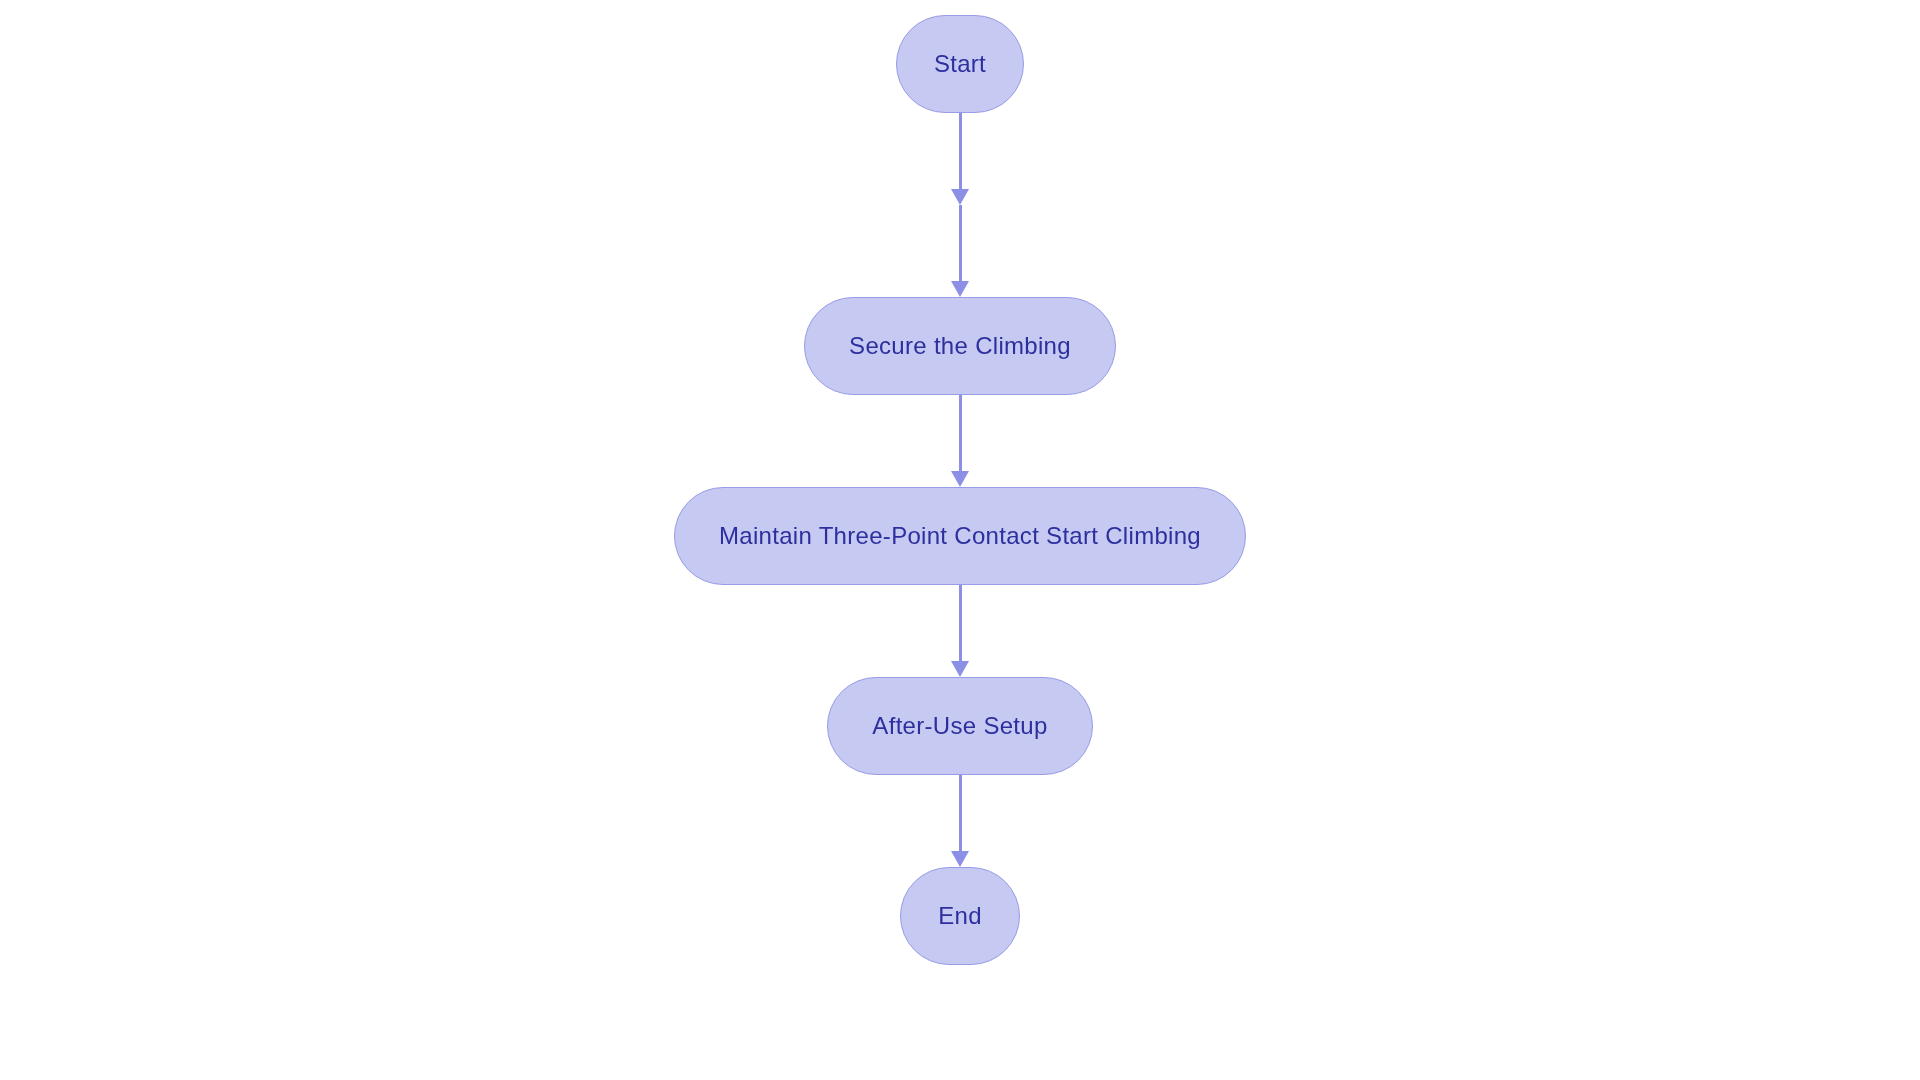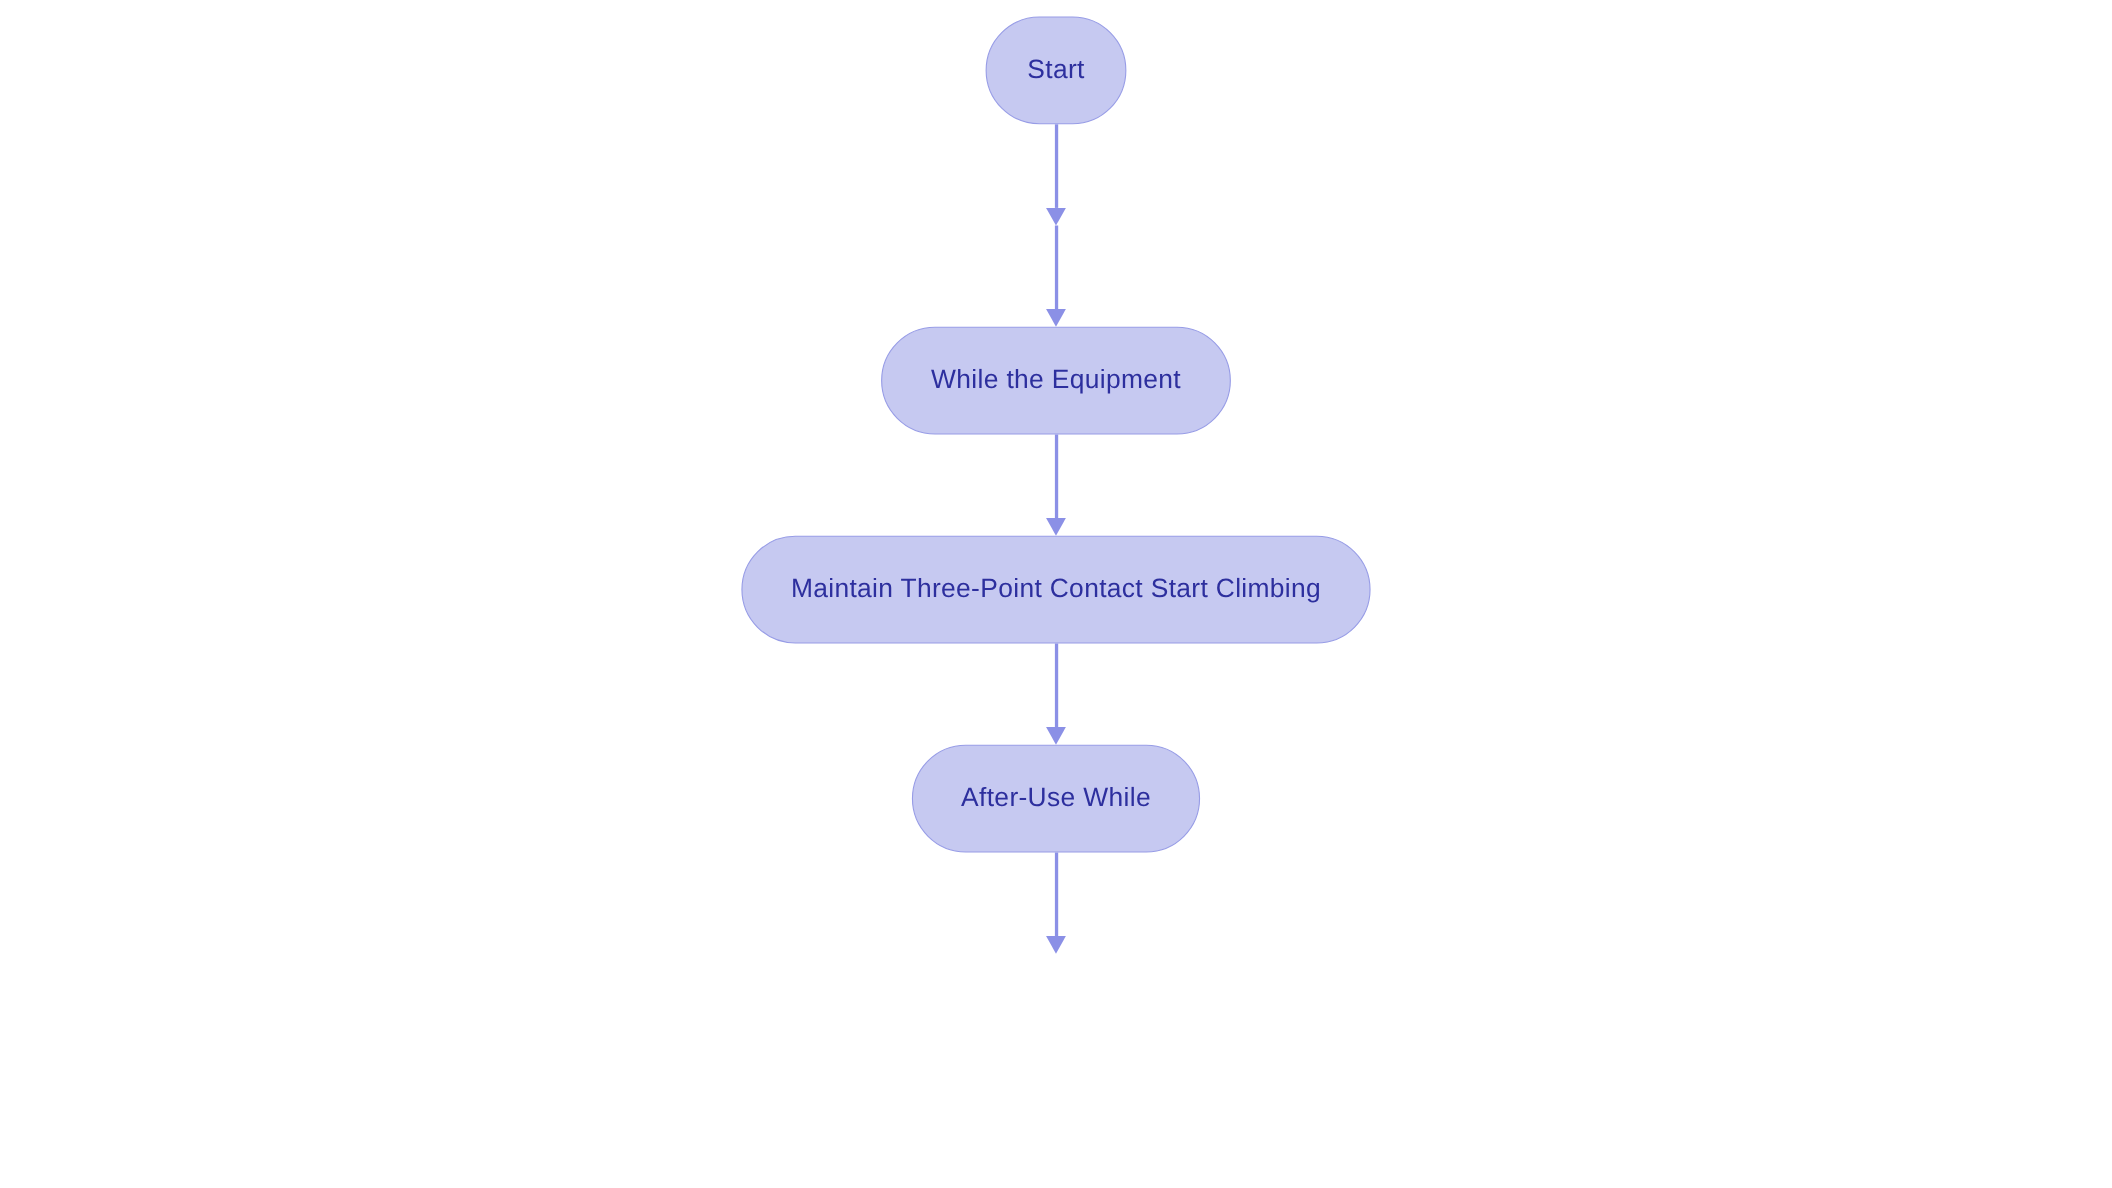--- a/index.html
+++ b/index.html
@@ -70,29 +70,30 @@
   <div class="flow">
       <div class="node node--terminal">Start</div>
       <div class="connector">
         <div class="edge-line"></div>
         <div class="arrow-head"></div>
       </div>
       <div class="connector">
         <div class="edge-line"></div>
         <div class="arrow-head"></div>
       </div>
-      <div class="node">While the Equipment</div>
+      <div class="node">Secure the Climbing</div>
       <div class="connector">
         <div class="edge-line"></div>
         <div class="arrow-head"></div>
       </div>
       <div class="node">Maintain Three-Point Contact Start Climbing</div>
       <div class="connector">
         <div class="edge-line"></div>
         <div class="arrow-head"></div>
       </div>
-      <div class="node">After-Use While</div>
+      <div class="node">After-Use Setup</div>
       <div class="connector">
         <div class="edge-line"></div>
         <div class="arrow-head"></div>
       </div>
+      <div class="node node--terminal">End</div>
     </div>
 </div>
 
 </body></html>

